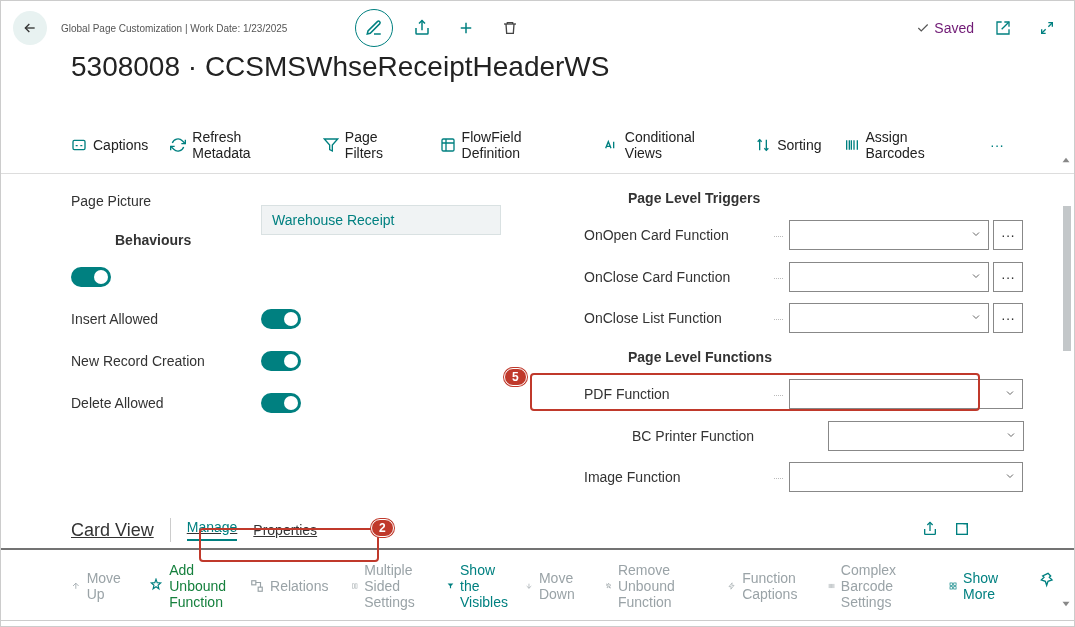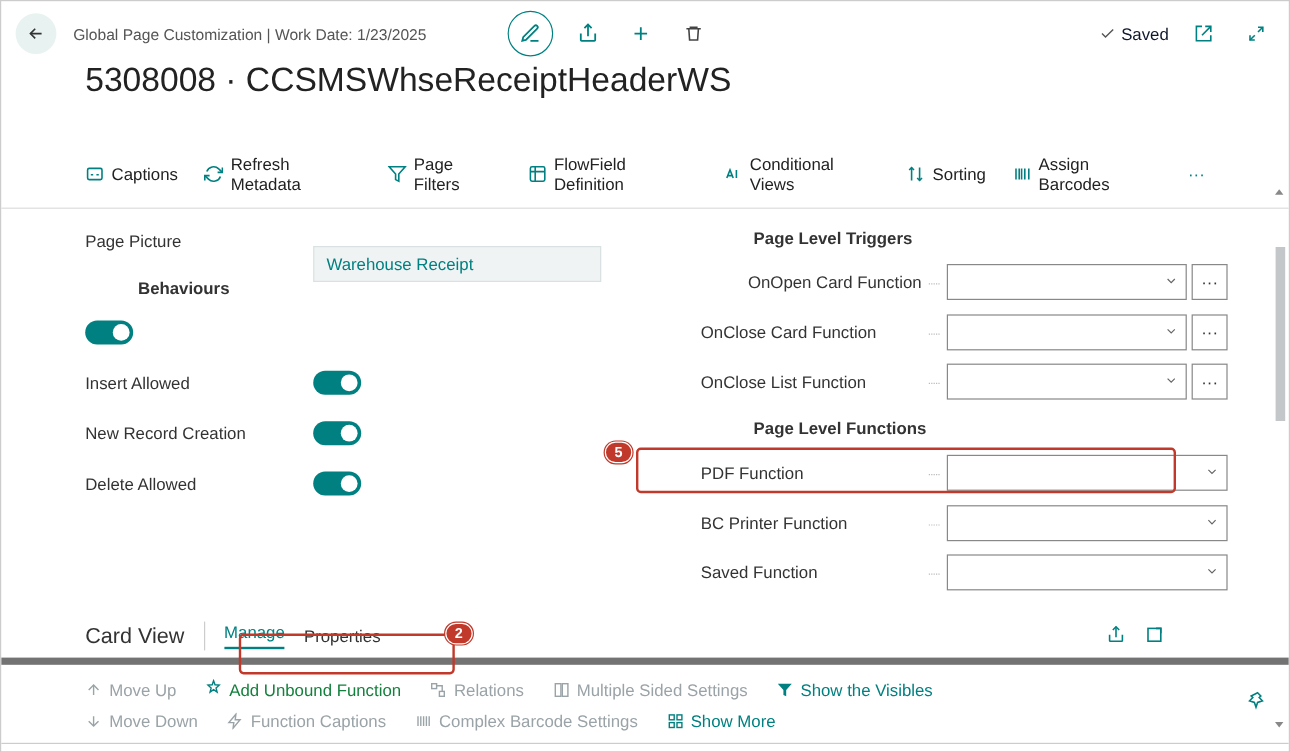--- a/index.html
+++ b/index.html
@@ -21,29 +21,29 @@
     padding: 8px 12px 0 12px;
     gap: 14px;
   }
   .back-btn {
     width: 34px; height: 34px;
     border-radius: 50%;
     background:#e8f2f1;
     display:flex;align-items:center;justify-content:center;
     cursor:pointer;
   }
-  .crumb { color:#555; font-size:13px; }
+  .crumb { color:#555; font-size:10px; }
   .edit-circle {
     width:38px;height:38px;border:1px solid #008080;border-radius:50%;
     display:flex;align-items:center;justify-content:center;color:#008080;
     cursor:pointer;
   }
   .hdr-act { width:30px;display:flex;justify-content:center;color:#008080;cursor:pointer;}
   .spacer { flex:1; }
-  .saved { color:#0f172a; display:flex;align-items:center;gap:4px;}
+  .saved { color:#701a75; display:flex;align-items:center;gap:4px;}
   .title-row { padding: 4px 70px 10px 70px; font-size: 28px; color:#222; }
   .menubar {
     display:flex;align-items:center;gap:22px;
     padding: 8px 70px 12px 70px;
     border-bottom: 1px solid #ddd;
     font-size:14px;color:#222;margin-top:28px;
   }
   .menubar .mi { display:flex;align-items:center;gap:6px;cursor:pointer;}
   .icon-sm svg { width:16px;height:16px; display:block;}
   .teal { color:#008080; }
@@ -104,29 +104,30 @@
   }
   .badge {
     position:absolute;background:#c0392b;color:#fff;font-weight:600;
     border-radius:9px;padding:1px 7px;font-size:12px;
     border:1px solid #fff; box-shadow:0 0 0 1px #c0392b;
   }
 
   .card-view-bar {
     padding: 14px 104px 6px 70px;
     display:flex;align-items:center;gap:16px;
-    border-bottom:6px solid #737373;
+    border-bottom:2px solid #737373;
+    text-decoration:underline;
   }
   .card-view-title { font-size:18px;color:#333; }
   .cv-action { cursor:pointer; }
   .cv-underline { color:#008080; border-bottom:2px solid #008080; padding-bottom:4px;}
 
   .functions-bar {
     padding: 12px 70px 10px 70px;
-    display:flex;flex-direction:column;gap:10px;
+    display:flex;flex-direction:row;gap:10px;
     position:relative;
     border-bottom: 1px solid #ccc;
   }
   .fn-row { display:flex;align-items:center;gap:24px; }
   .fn-item { display:flex;align-items:center;gap:6px;color:#9aa3a7;cursor:pointer;}
   .fn-item.active { color:#222;}
   .fn-item.teal { color:#008080; font-weight:500;}
   .pin { position:absolute;right:18px;top:22px;color:#008080;cursor:pointer;}
 
   .scrollbar-stub {
@@ -304,21 +305,21 @@
           <span class="field-label">Delete Allowed</span>
           <div class="dots"></div>
         </div>
       <div class="toggle"></div>
     </div>
   </div>
 
   <div class="col right-col">
     <div class="section-hdr">Page Level Triggers</div>
     <div class="field-row">
-      <div class="field-label-wrap" style="width:205px;text-align:right;">
+      <div class="field-label-wrap" style="width:205px;">
           <span class="field-label">OnOpen Card Function</span>
           <div class="dots"></div>
         </div>
       <div class="rflex">
           <div class="dd">
             <span class="dd-chevron"><svg viewBox="0 0 24 24" fill="none" stroke="#666" stroke-width="2">
                 <path d="M6 9l6 6 6-6"></path>
               </svg></span>
           </div>
           <div class="ellips-btn">···</div>
@@ -358,34 +359,34 @@
       <div class="field-label-wrap" style="width:205px;">
           <span class="field-label">PDF Function</span>
           <div class="dots"></div>
         </div>
       <div class="dd" style="width:234px;">
           <span class="dd-chevron"><svg viewBox="0 0 24 24" fill="none" stroke="#666" stroke-width="2">
               <path d="M6 9l6 6 6-6"></path>
             </svg></span>
         </div>
     </div>
-    <div class="field-row" style="position:relative;">
+    <div class="field-row" style="position:relative;margin-left:48px;">
       <div class="field-label-wrap" style="width:205px;">
           <span class="field-label">BC Printer Function</span>
           <div class="dots"></div>
         </div>
       <div class="dd" style="width:234px;">
           <span class="dd-chevron"><svg viewBox="0 0 24 24" fill="none" stroke="#666" stroke-width="2">
               <path d="M6 9l6 6 6-6"></path>
             </svg></span>
         </div>
     </div>
     <div class="field-row">
       <div class="field-label-wrap" style="width:205px;">
-          <span class="field-label">Saved Function</span>
+          <span class="field-label">Image Function</span>
           <div class="dots"></div>
         </div>
       <div class="dd" style="width:234px;">
           <span class="dd-chevron"><svg viewBox="0 0 24 24" fill="none" stroke="#666" stroke-width="2">
               <path d="M6 9l6 6 6-6"></path>
             </svg></span>
         </div>
     </div>
   </div>
 </div>
@@ -447,20 +448,27 @@
   <div class="fn-row">
     <div class="fn-item">
         <svg width="14" height="14" viewBox="0 0 24 24" fill="none" stroke="currentColor" stroke-width="2">
           <path d="M12 5v14"></path>
           <path d="M5 12l7 7 7-7"></path>
         </svg>
         <span>Move Down</span>
       </div>
     <div class="fn-item">
         <svg width="14" height="14" viewBox="0 0 24 24" fill="none" stroke="currentColor" stroke-width="2">
+          <path d="M12 2l2 6 6 .5-4.5 4 1.5 6-5-3.5L7 18.5 8.5 12.5 4 8.5 10 8z"></path>
+          <path d="M4 4l16 16"></path>
+        </svg>
+        <span>Remove Unbound Function</span>
+      </div>
+    <div class="fn-item">
+        <svg width="14" height="14" viewBox="0 0 24 24" fill="none" stroke="currentColor" stroke-width="2">
           <path d="M13 2L3 14h7l-1 8 10-12h-7z"></path>
         </svg>
         <span>Function Captions</span>
       </div>
     <div class="fn-item">
         <svg width="14" height="14" viewBox="0 0 24 24" fill="none" stroke="currentColor" stroke-width="2">
           <path d="M4 5v14M8 5v14M12 5v14M16 5v14M20 5v14"></path>
         </svg>
         <span>Complex Barcode Settings</span>
       </div>

